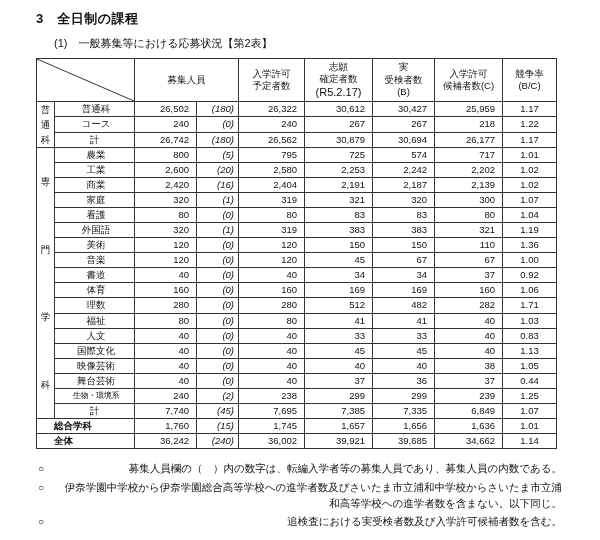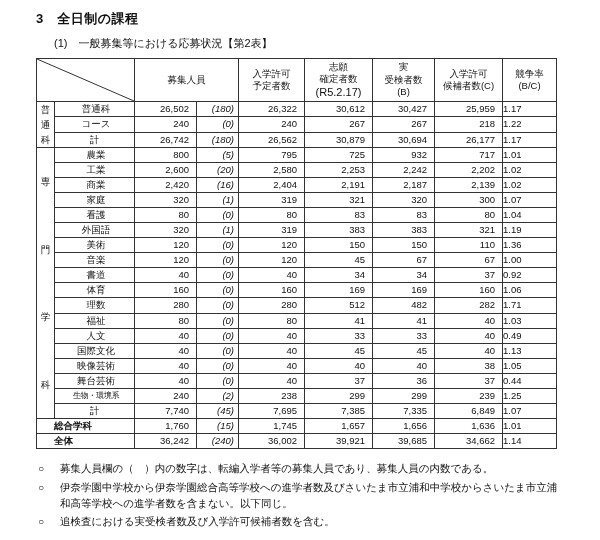--- a/index.html
+++ b/index.html
@@ -19,36 +19,36 @@
   table.apps th, table.apps td { border: 1px solid #333; }
   table.apps thead th {
     height: 40px; font-weight: normal; font-size: 9.5px;
     vertical-align: middle; text-align: center; padding: 1px; line-height: 1.3;
   }
   .pre { white-space: pre-line; }
   .subhdr { font-size: 11px; line-height: 1.2; }
   table.apps tbody td { height: 14px; font-size: 9.5px; padding: 0; line-height: 14px; }
   .num   { text-align: right; padding-right: 7px !important; }
   .paren { text-align: right; padding-right: 4px !important; font-style: italic; }
-  .rate  { text-align: left; }
+  .rate  { text-align: center; }
   .lbl   { text-align: center; padding-left: 3px !important; }
   .lbl-total { text-align: center; padding-left: 0 !important; }
   .lbl-small { font-size: 8px !important; letter-spacing: -0.3px; }
   .merged { text-align: left; padding-left: 17px !important; font-weight: bold; }
   .group-cell {
     text-align: center; vertical-align: middle; white-space: pre-line;
     font-size: 9.5px; padding: 0 !important;
   }
   th.diag { position: relative; padding: 0; }
   th.diag svg { position: absolute; left: 0; top: 0; width: 100%; height: 100%; display: block; }
 
   .notes { margin: 12px 0 0 2px; width: 524px; }
   .note { display: flex; margin-bottom: 3px; font-size: 10.5px; line-height: 1.5; }
   .note-marker { width: 22px; flex: 0 0 auto; font-size: 10px; }
-  .note-text { flex: 1; }
+  .note-text { flex: 1; text-align: right; }
 </style>
 </head>
 <body>
 
 <div class="page">
 
   <h1 class="title">3　全日制の課程</h1>
   <div class="subtitle">(1)　一般募集等における応募状況【第2表】</div>
 
   <table class="apps">
@@ -124,21 +124,21 @@
         <tr>
           <td class="group-cell" rowspan="18" style="line-height: 67.5px;">専
 門
 学
 科</td>
           <td class="lbl">農業</td>
           <td class="num">800</td>
           <td class="paren">(5)</td>
           <td class="num">795</td>
           <td class="num">725</td>
-          <td class="num">932</td>
+          <td class="num">574</td>
           <td class="num">717</td>
           <td class="rate">1.01</td>
         </tr>
         <tr>
           <td class="lbl">工業</td>
           <td class="num">2,600</td>
           <td class="paren">(20)</td>
           <td class="num">2,580</td>
           <td class="num">2,253</td>
           <td class="num">2,242</td>
@@ -246,21 +246,21 @@
           <td class="rate">1.03</td>
         </tr>
         <tr>
           <td class="lbl">人文</td>
           <td class="num">40</td>
           <td class="paren">(0)</td>
           <td class="num">40</td>
           <td class="num">33</td>
           <td class="num">33</td>
           <td class="num">40</td>
-          <td class="rate">0.49</td>
+          <td class="rate">0.83</td>
         </tr>
         <tr>
           <td class="lbl">国際文化</td>
           <td class="num">40</td>
           <td class="paren">(0)</td>
           <td class="num">40</td>
           <td class="num">45</td>
           <td class="num">45</td>
           <td class="num">40</td>
           <td class="rate">1.13</td>

